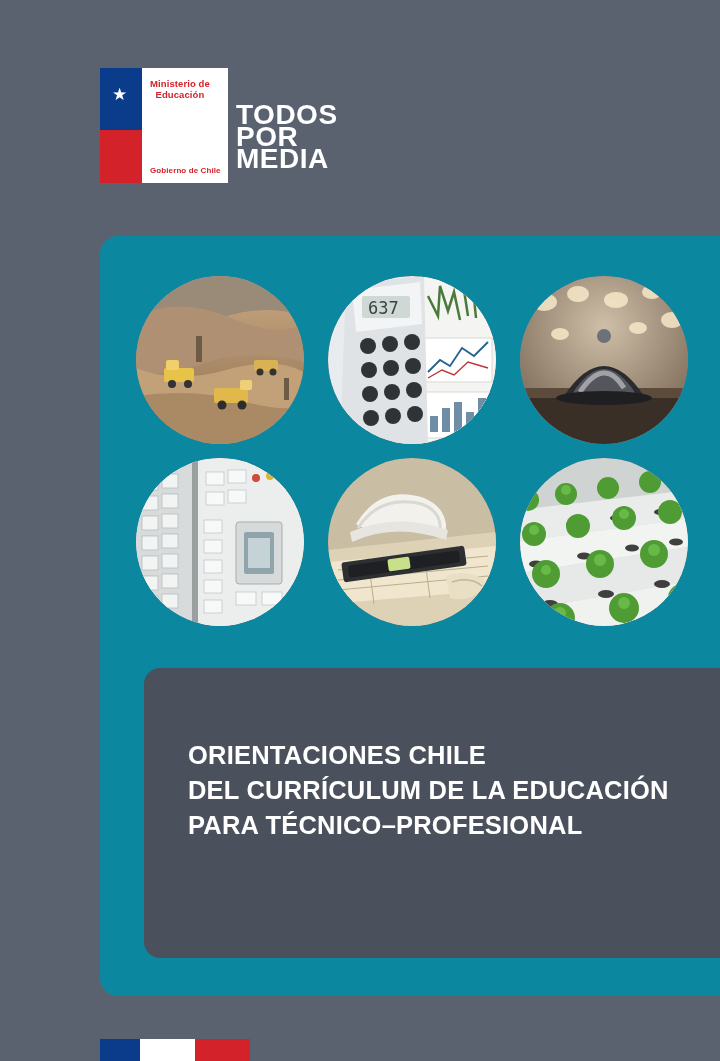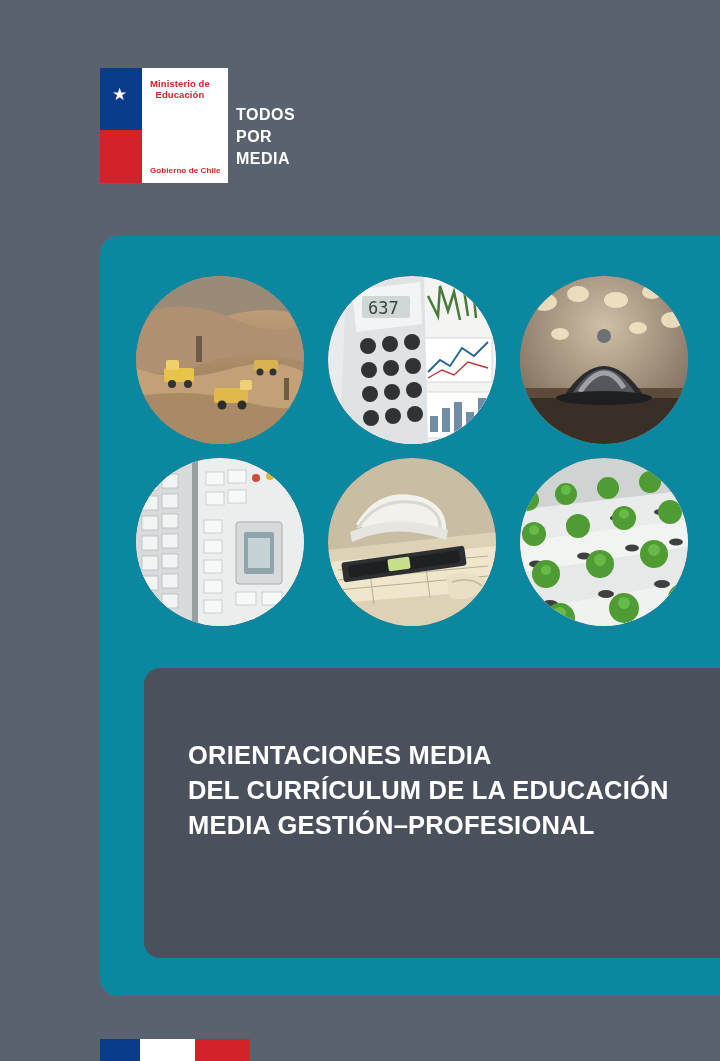--- a/index.html
+++ b/index.html
@@ -63,21 +63,21 @@
     left: 50px; bottom: 8px;
     color: #d3222a;
     font-size: 8px;
     font-weight: bold;
     letter-spacing: 0.1px;
   }
   .todos {
     margin-left: 8px;
     margin-top: 36px;
     color: #ffffff;
-    font-size: 16px;
+    font-size: 28px;
     font-weight: bold;
     line-height: 22px;
     letter-spacing: 0.5px;
   }
 
   
   .teal-panel {
     position: absolute;
     left: 100px;
     top: 236px;
@@ -413,23 +413,23 @@
               <circle cx="104" cy="145" r="6"></circle>
             <circle cx="14" cy="72" r="5"></circle>
               <circle cx="26" cy="112" r="5"></circle>
           </g>
         </g>
       </svg>
     </div>
   </div>
 
   <div class="title-block">
-    <div class="title-line">ORIENTACIONES MEDIA</div>
+    <div class="title-line">ORIENTACIONES CHILE</div>
     <div class="title-line">DEL CURRÍCULUM DE LA EDUCACIÓN</div>
-    <div class="title-line">MEDIA GESTIÓN–PROFESIONAL</div>
+    <div class="title-line">PARA TÉCNICO–PROFESIONAL</div>
   </div>
 </div>
 
 <div class="bottom-strip">
   <div class="b-blue"></div>
   <div class="b-white"></div>
   <div class="b-red"></div>
 </div>
 
 </body></html>

